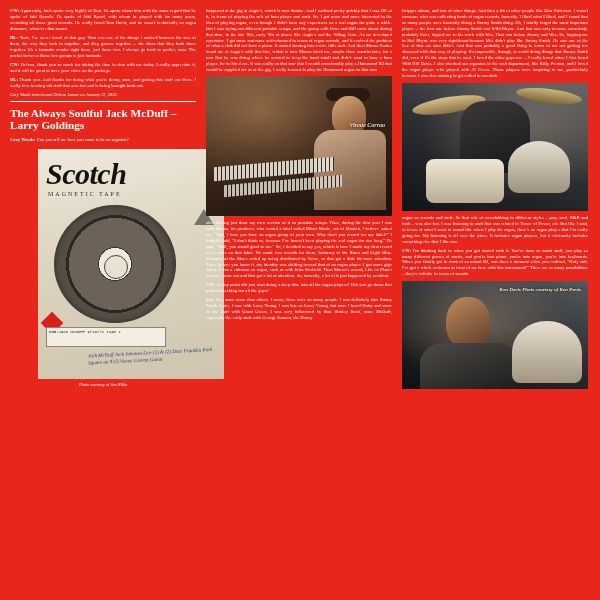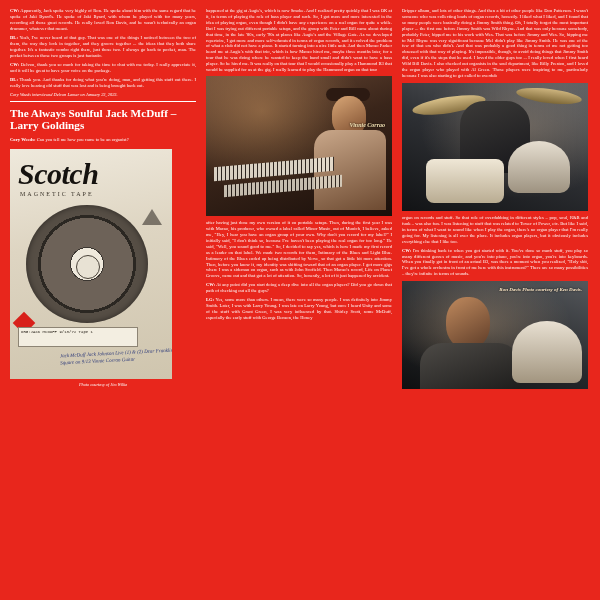--- a/index.html
+++ b/index.html
@@ -226,25 +226,26 @@
     font-weight: bold;
     font-size: 5px;
     color: #ffe9c8;
     text-shadow: 0 0 2px #000;
     line-height: 1.25;
   }
 
   
   .tapebox {
     position: relative;
-    width: 162px;
+    width: 186px;
     height: 230px;
     margin-top: 6px;
     background: linear-gradient(170deg, #efe9dc 0%, #ded5c2 40%, #cfc5ae 100%);
     overflow: hidden;
+    margin-left: 28px;
   }
   .tapebox .brand {
     position: absolute;
     left: 8px;
     top: 8px;
     font-family: "Liberation Serif", serif;
     font-weight: bold;
     font-style: italic;
     font-size: 30px;
     color: #15120f;

